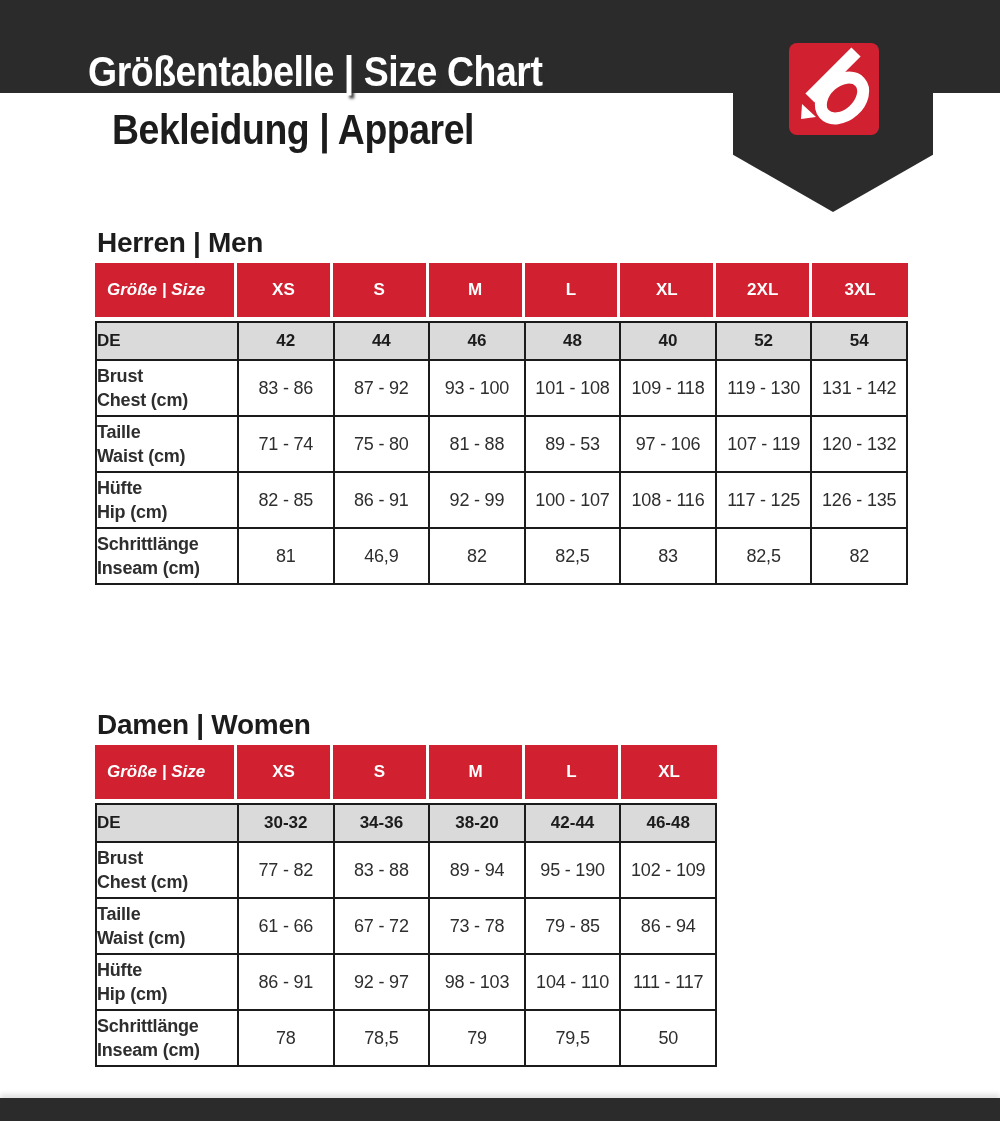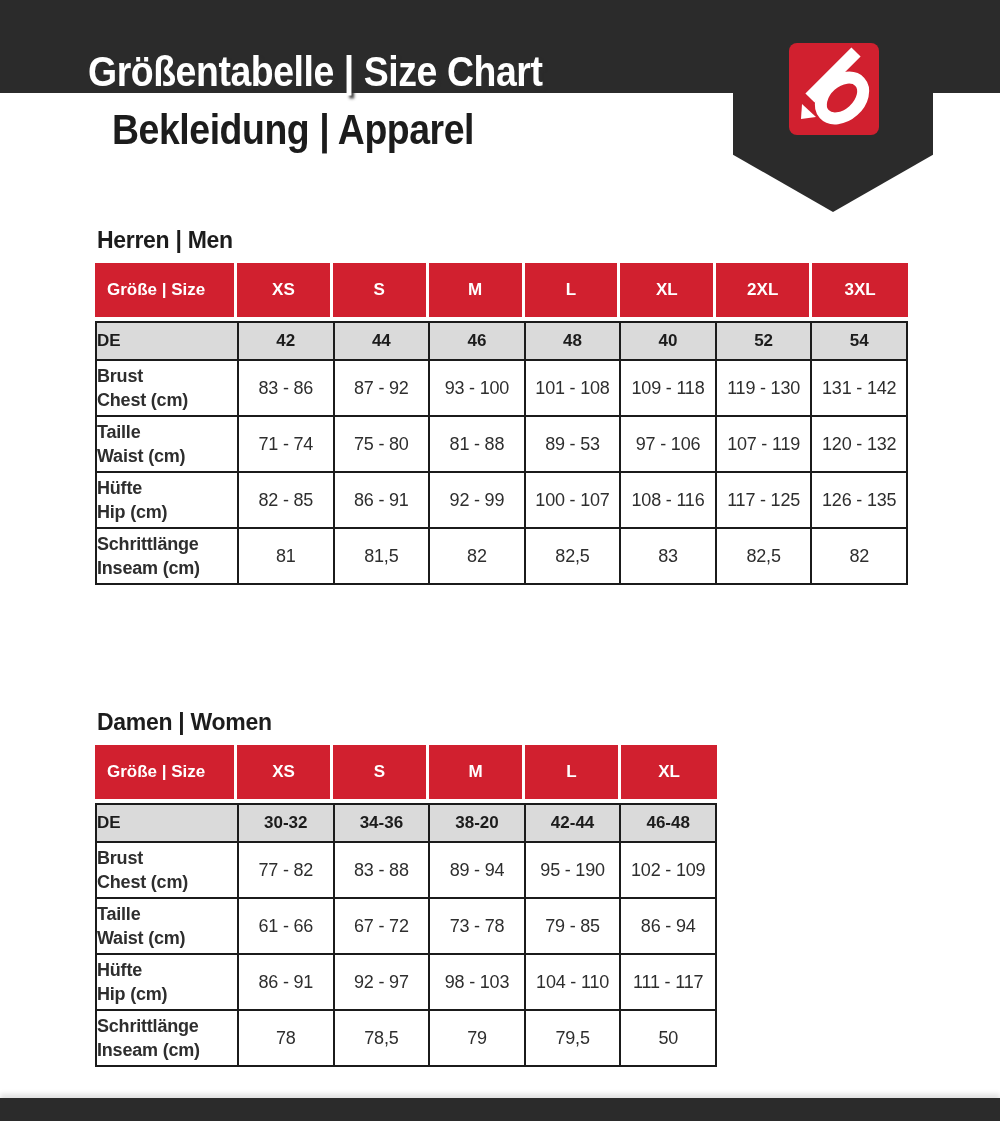--- a/index.html
+++ b/index.html
@@ -46,35 +46,35 @@
     position:absolute;left:733px;top:0;width:200px;height:212px;
     background:var(--bar);
     clip-path:polygon(0 0,100% 0,100% 73%,50% 100%,0 73%);
   }
   .logo-square{
     position:absolute;left:56px;top:43px;width:90px;height:92px;
     background:var(--red);border-radius:8px;
   }
   .section-title{
     position:absolute;
-    font-size:23px;font-weight:bold;color:var(--ink);
+    font-size:28px;font-weight:bold;color:var(--ink);
     white-space:nowrap;letter-spacing:-0.3px;
   }
   .sizetable{position:absolute;}
   .red-header{
     display:grid;height:54px;margin-bottom:4px;
   }
   .red-cell{
     background:var(--red);color:#FFFFFF;
     font-weight:bold;font-size:17px;
     display:flex;align-items:center;justify-content:center;
     border-right:3px solid #FFFFFF;
   }
   .red-cell:last-child{border-right:none;}
-  .red-cell.first{justify-content:flex-start;padding-left:12px;}
+  .red-cell.first{justify-content:flex-start;padding-left:12px;font-style:italic;}
   table.grid{
     border-collapse:collapse;table-layout:fixed;width:100%;
   }
   table.grid td{
     border:2px solid var(--border);
     text-align:center;vertical-align:middle;
     color:var(--cell-ink);
   }
   tr.de-row td{
     background:var(--gray);height:38px;
@@ -178,21 +178,21 @@
             <td>108 - 116</td>
             <td>117 - 125</td>
             <td>126 - 135</td>
           </tr>
           <tr class="body-row">
             <td class="label-cell">
               <div>Schrittlänge</div>
               <div>Inseam (cm)</div>
             </td>
             <td>81</td>
-            <td>81,5</td>
+            <td>46,9</td>
             <td>82</td>
             <td>82,5</td>
             <td>83</td>
             <td>82,5</td>
             <td>82</td>
           </tr>
         </tbody>
       </table>
     </div>
     <div class="section-title" style="left: 97px; top: 709px;">Damen | Women</div>

